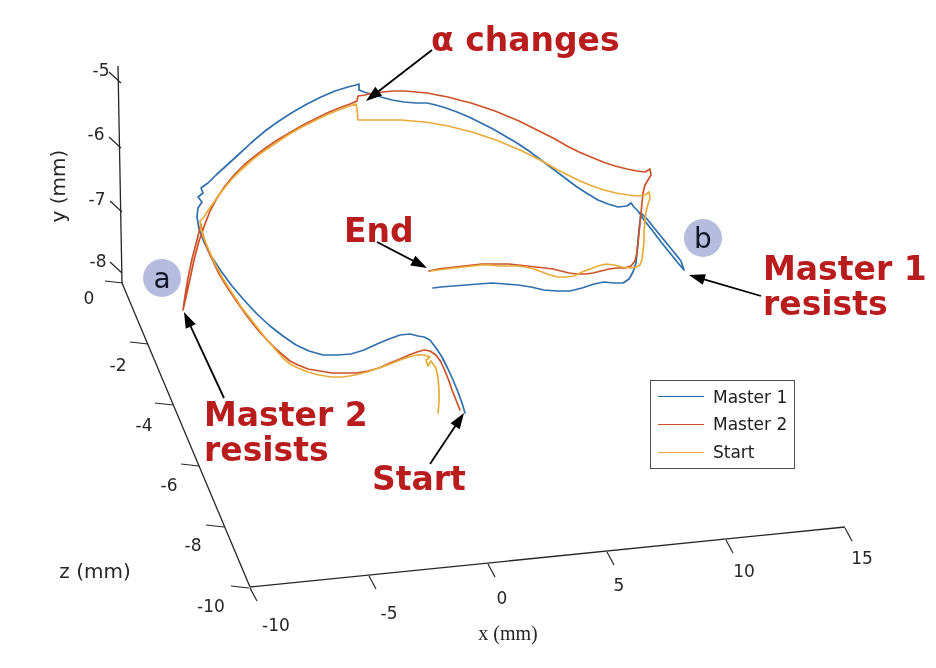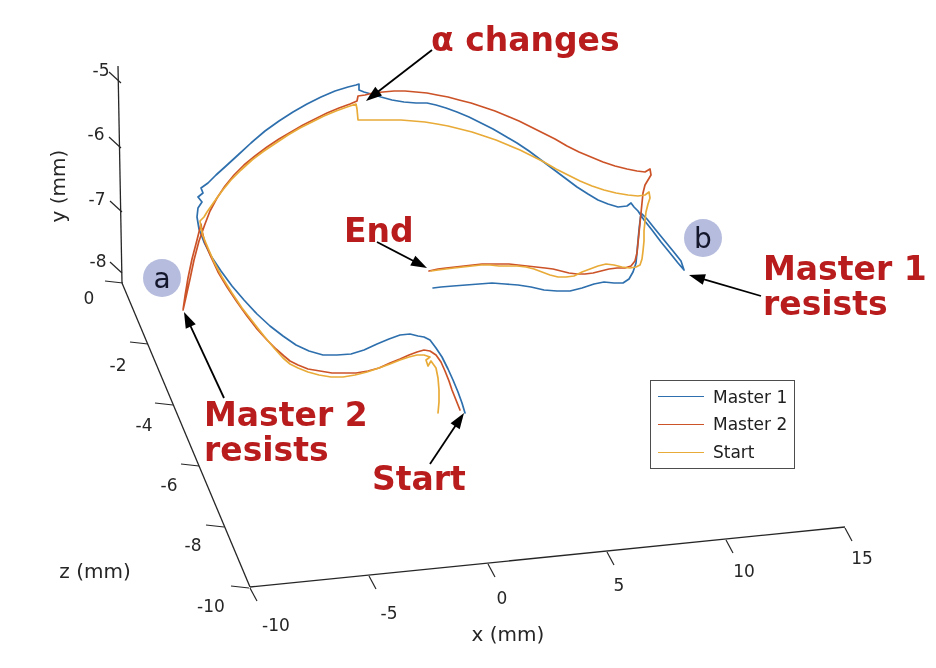--- a/index.html
+++ b/index.html
@@ -10,21 +10,21 @@
   .ann-alpha{left:431px;top:23px;}
   .ann-end{left:344px;top:214px;}
   .ann-start{left:372px;top:462px;}
   .ann-m1{left:763px;top:252px;}
   .ann-m2{left:204px;top:398px;}
   .badge{position:absolute;width:38px;height:38px;border-radius:50%;background:#b5bcdd;
          color:#14162b;font-size:28px;display:flex;align-items:center;justify-content:center;}
   .badge-a{left:143px;top:259px;}
   .badge-b{left:684px;top:219px;}
   .axis-label{position:absolute;color:#262626;font-size:20px;text-align:center;width:100px;}
-  .axis-label-x{left:458px;top:622px;}
+  .axis-label-x{left:458px;top:622px;font-family:Liberation Serif, serif;}
   .axis-label-z{left:45px;top:559px;}
   .axis-label-y{left:-12px;top:174px;width:140px;transform:rotate(-90deg);}
   .legend{position:absolute;left:650px;top:380px;width:145px;height:89px;background:#fff;
           border:1.5px solid #4d4d4d;box-sizing:border-box;display:flex;flex-direction:column;
           justify-content:space-around;padding:2px 0;}
   .legend-row{display:flex;align-items:center;height:27px;}
   .legend-line{width:46px;height:0;border-top:1.8px solid #888;margin:0 9px 0 7px;flex:none;}
   .legend-label{font-size:17px;color:#202020;}
 </style>
 </head>

